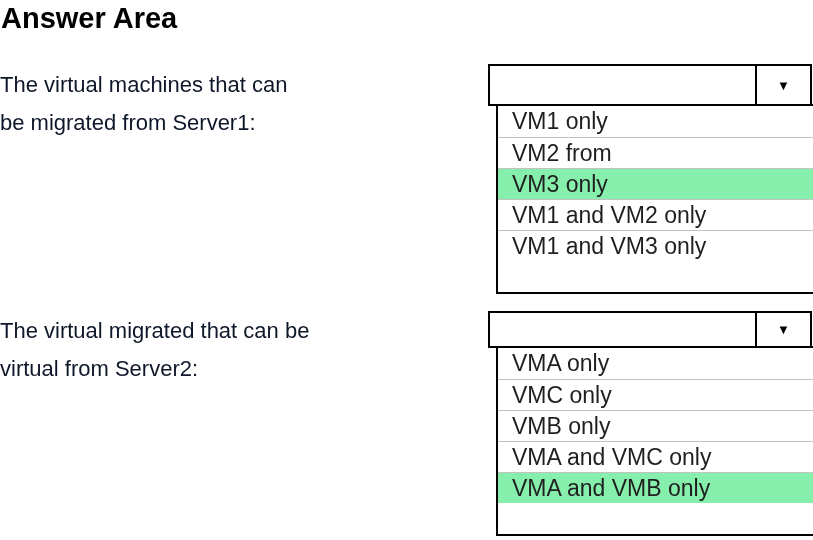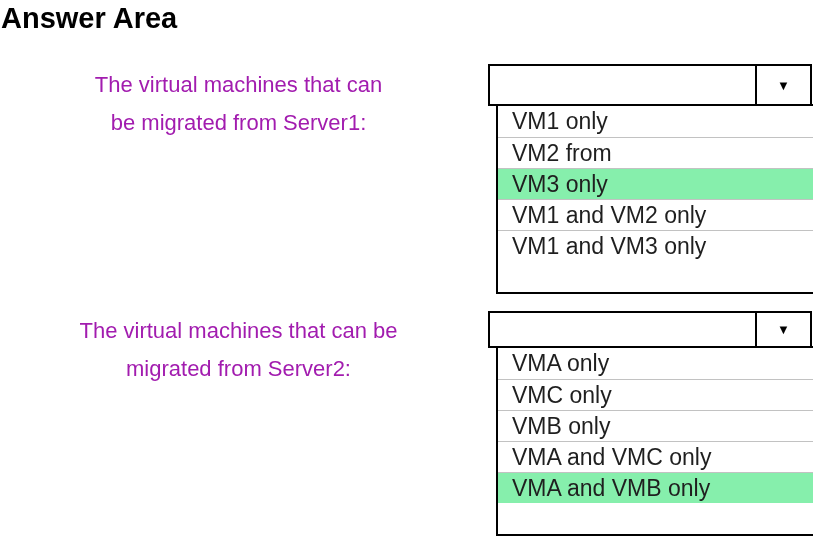--- a/index.html
+++ b/index.html
@@ -16,24 +16,24 @@
     left: 1px; top: 2px;
     font-size: 29px;
     font-weight: bold;
     color: #000000;
     letter-spacing: 0px;
   }
   .q-label {
     position: absolute;
     left: 0;
     width: 477px;
-    text-align: center;
+    text-align: left;
     font-size: 22px;
     line-height: 38px;
-    color: #a21caf;
+    color: #0f172a;
     white-space: nowrap;
   }
   .combo {
     position: absolute;
     left: 488px;
     width: 324px;
     background: #ffffff;
     border: 2px solid #000000;
     display: flex;
     align-items: stretch;
@@ -105,22 +105,22 @@
 
 <div class="opt-list" id="list-q1">
   <div class="opt-row">VM1 only</div>
   <div class="opt-row">VM2 from</div>
   <div class="opt-row highlighted">VM3 only</div>
   <div class="opt-row">VM1 and VM2 only</div>
   <div class="opt-row">VM1 and VM3 only</div>
 </div>
 
 <div class="q-label" id="label-q2">
-  <div>The virtual machines that can be</div>
-  <div>migrated from Server2:</div>
+  <div>The virtual migrated that can be</div>
+  <div>virtual from Server2:</div>
 </div>
 
 <div class="combo" id="combo-q2">
   <div class="combo-value"></div>
   <div class="combo-btn">
     <span class="arrow">▼</span>
   </div>
 </div>
 
 <div class="opt-list" id="list-q2">

